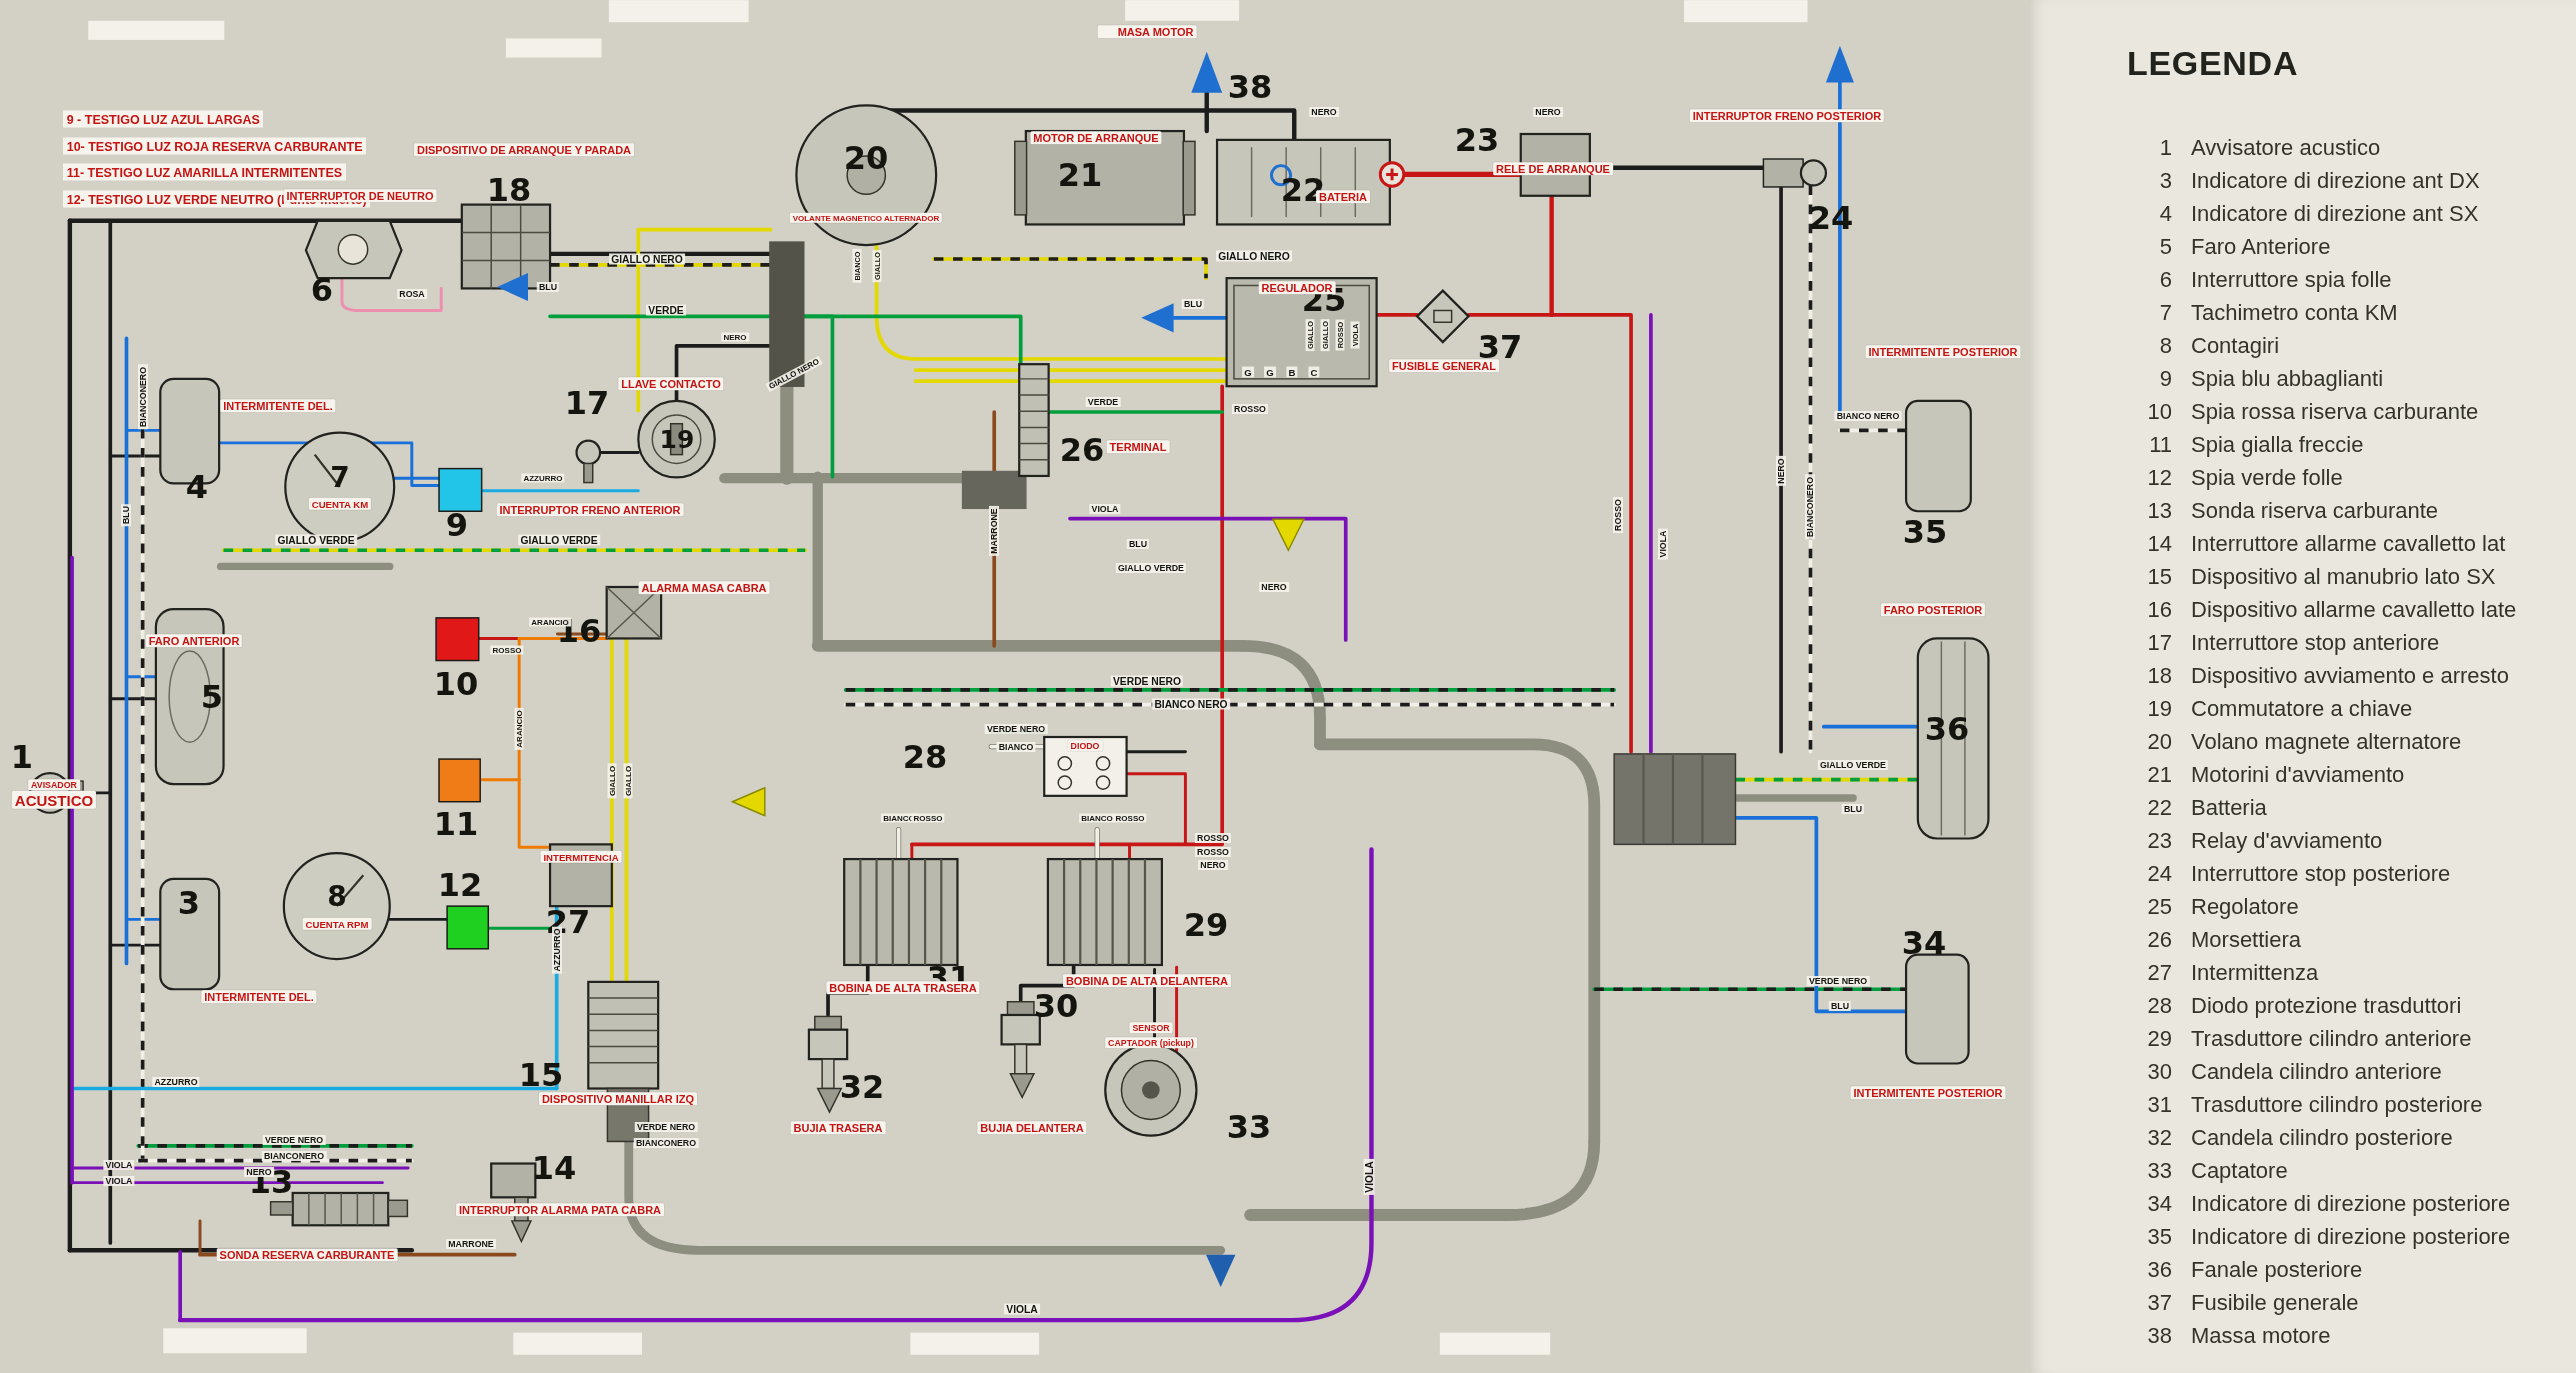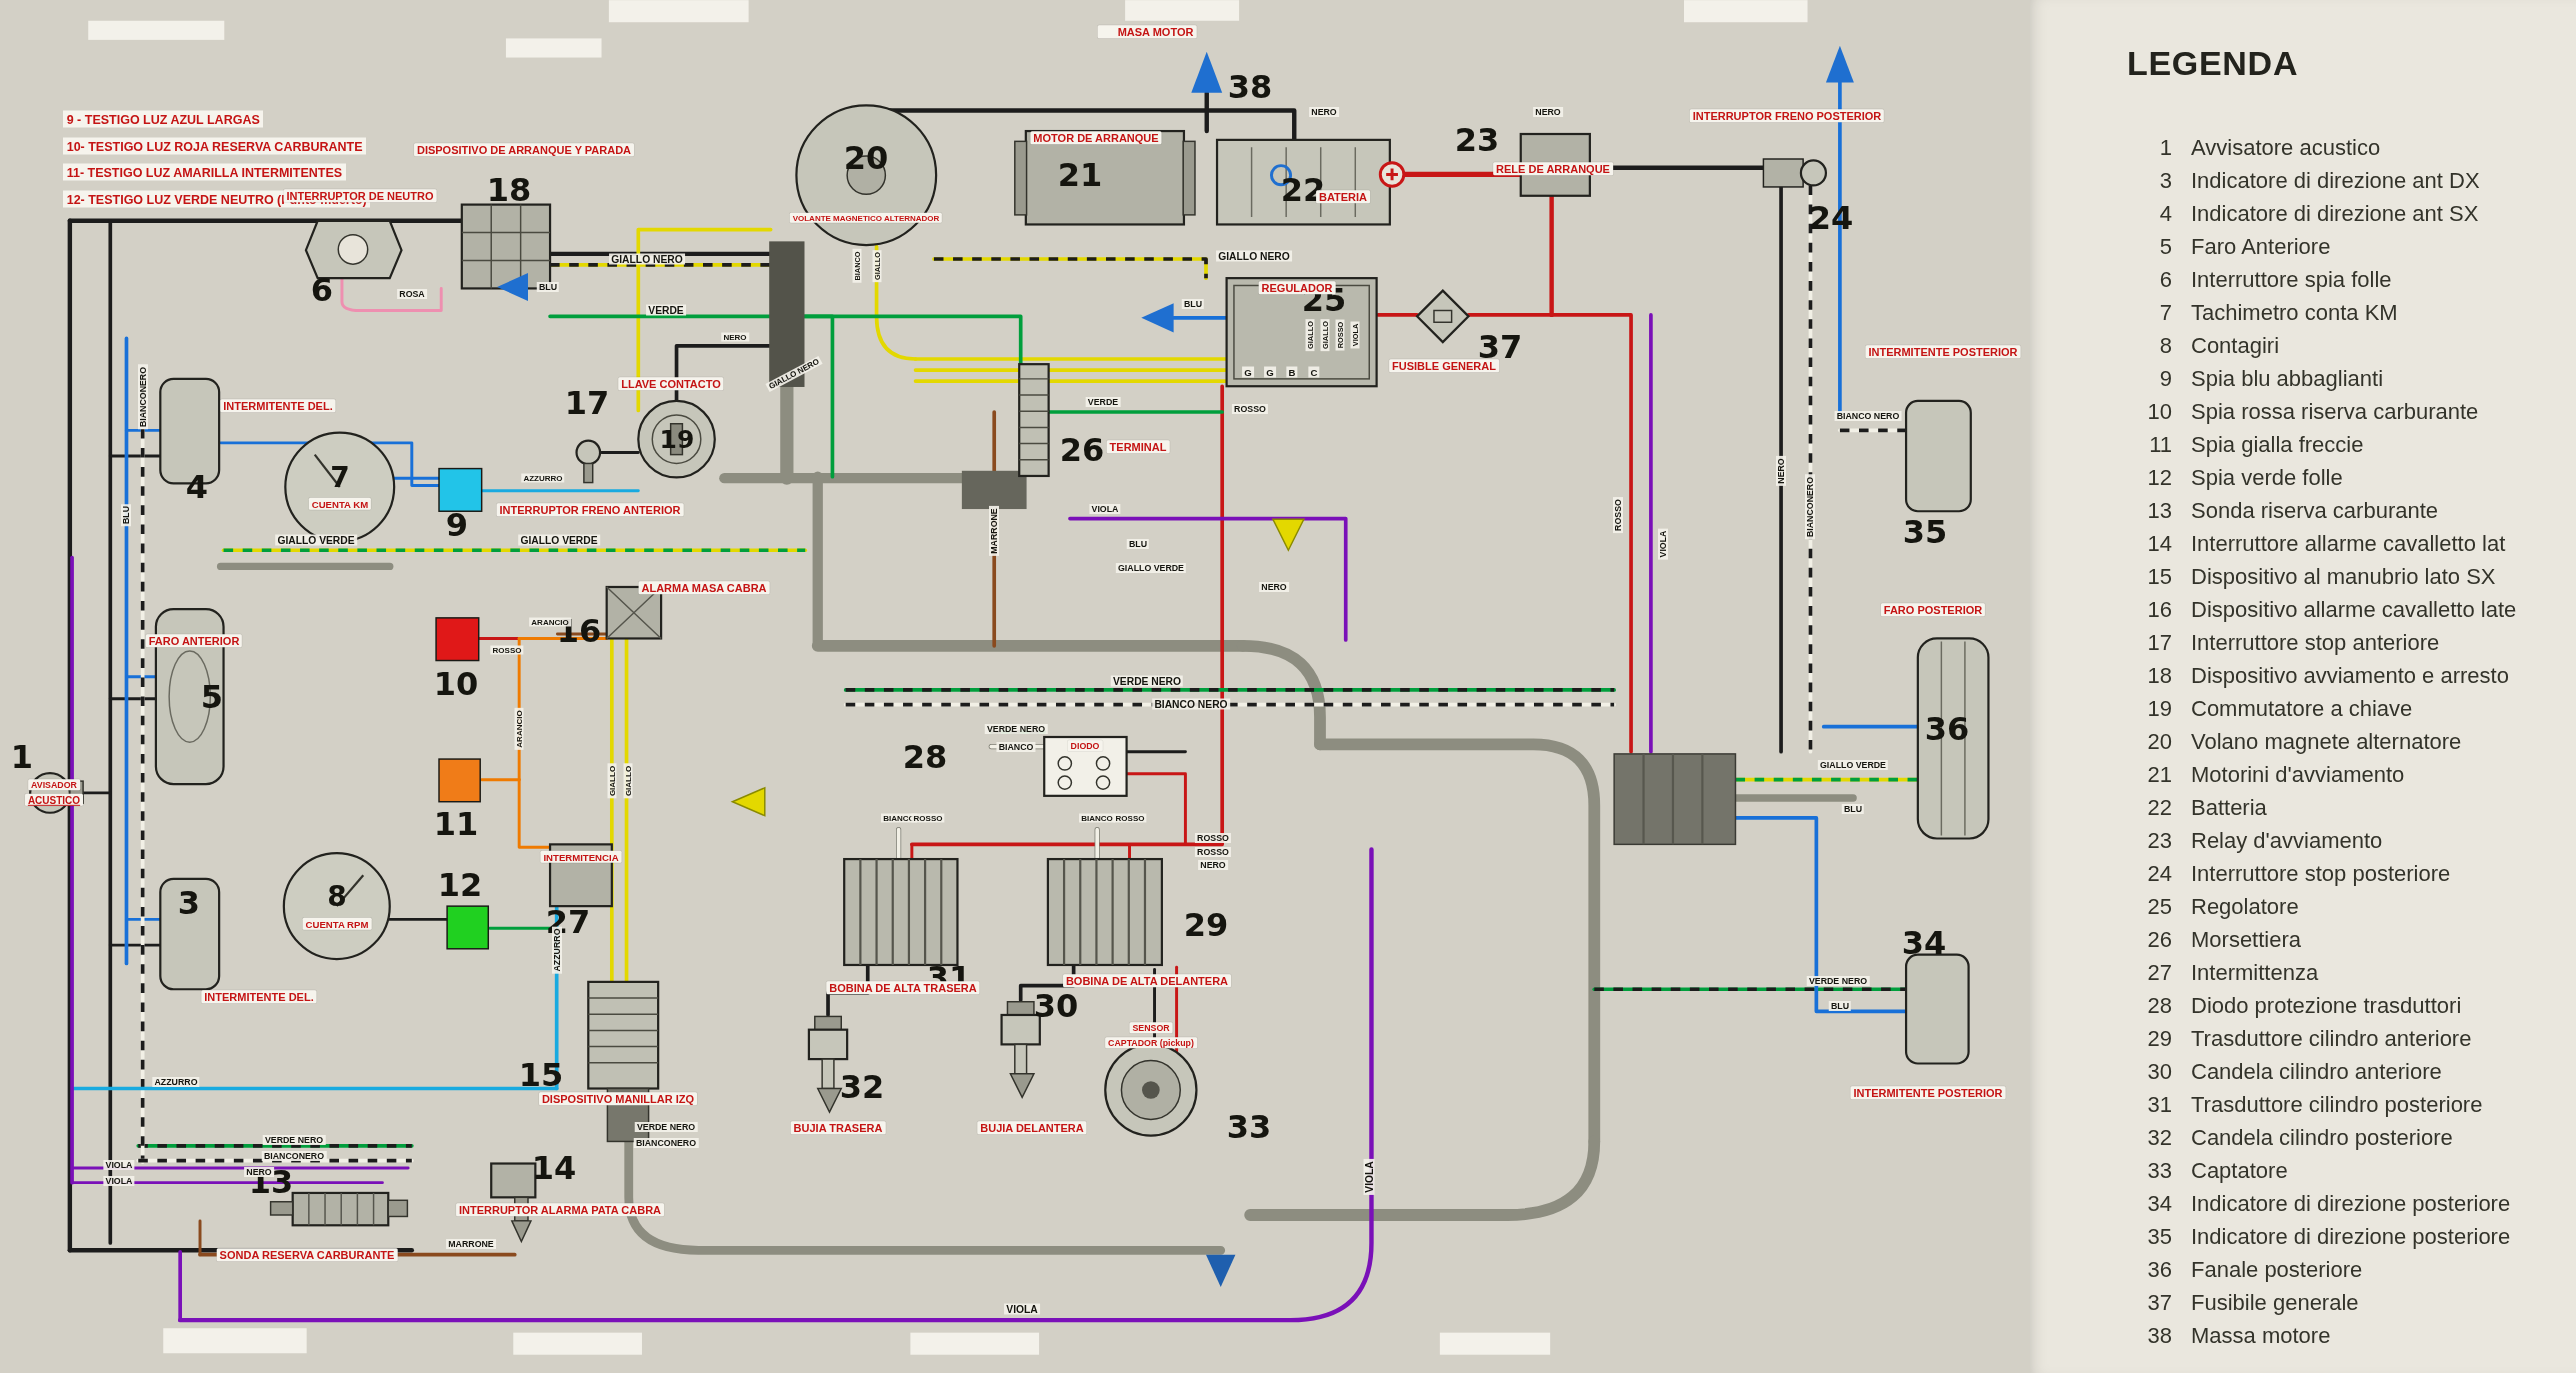--- a/index.html
+++ b/index.html
@@ -305,21 +305,21 @@
       <div class="t chip" style="left: 360px; top: 196px;">INTERRUPTOR DE NEUTRO</div>
       <div class="t chip" style="left: 671px; top: 384px;">LLAVE CONTACTO</div>
       <div class="t chip" style="left: 590px; top: 510px;">INTERRUPTOR FRENO ANTERIOR</div>
       <div class="t chip" style="left: 1943px; top: 352px;">INTERMITENTE POSTERIOR</div>
       <div class="t chip" style="left: 1933px; top: 610px;">FARO POSTERIOR</div>
       <div class="t chip" style="left: 1928px; top: 1093px;">INTERMITENTE POSTERIOR</div>
       <div class="t chip" style="left: 278px; top: 406px;">INTERMITENTE DEL.</div>
       <div class="t chip" style="left: 340px; top: 504px; font-size: 9.6px;">CUENTA KM</div>
       <div class="t chip" style="left: 194px; top: 641px;">FARO ANTERIOR</div>
       <div class="t chip" style="left: 54px; top: 785px; font-size: 8.8px;">AVISADOR</div>
-      <div class="t chip" style="left: 54px; top: 800px; font-size: 10px; text-decoration: underline;">ACUSTICO</div>
+      <div class="t chip" style="left: 54px; top: 800px; font-size: 15px;">ACUSTICO</div>
       <div class="t chip" style="left: 259px; top: 997px;">INTERMITENTE DEL.</div>
       <div class="t chip" style="left: 337px; top: 924px; font-size: 9.6px;">CUENTA RPM</div>
       <div class="t chip" style="left: 581px; top: 857px; font-size: 9.6px;">INTERMITENCIA</div>
       <div class="t chip" style="left: 704px; top: 588px;">ALARMA MASA CABRA</div>
       <div class="t chip" style="left: 618px; top: 1099px;">DISPOSITIVO MANILLAR IZQ</div>
       <div class="t chip" style="left: 307px; top: 1255px;">SONDA RESERVA CARBURANTE</div>
       <div class="t chip" style="left: 560px; top: 1210px;">INTERRUPTOR ALARMA PATA CABRA</div>
       <div class="t chip" style="left: 1085px; top: 746px; font-size: 8.8px;">DIODO</div>
       <div class="t chip" style="left: 903px; top: 988px;">BOBINA DE ALTA TRASERA</div>
       <div class="t chip" style="left: 838px; top: 1128px;">BUJIA TRASERA</div>

